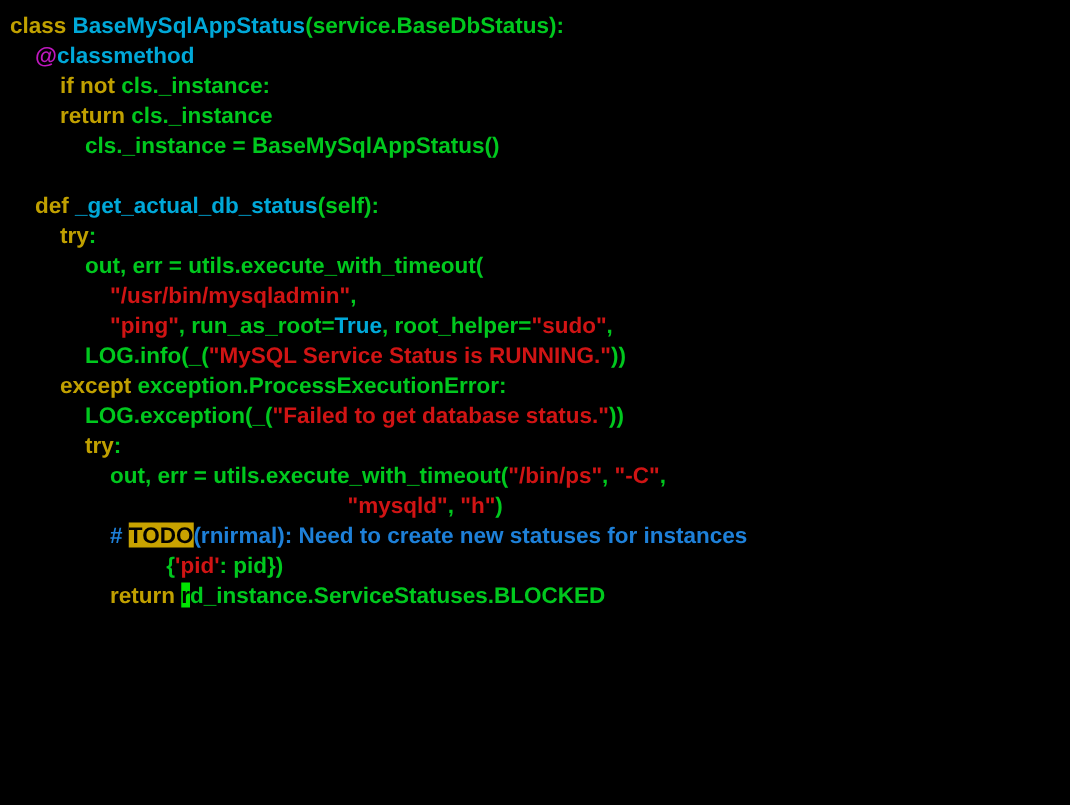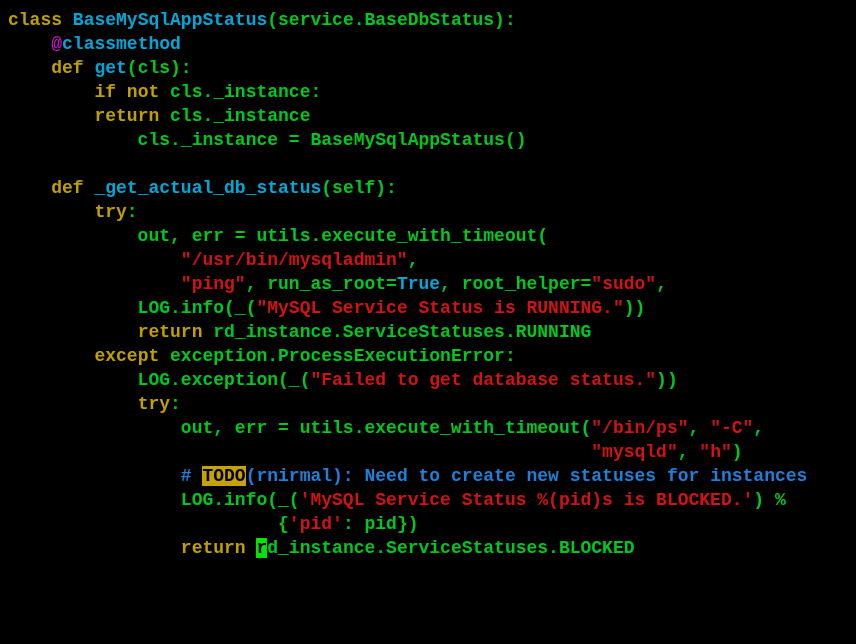--- a/index.html
+++ b/index.html
@@ -11,21 +11,21 @@
     width: 856px;
     height: 644px;
     overflow: hidden;
   }
   .editor {
     box-sizing: border-box;
     width: 684px;
     height: 644px;
     padding: 8px 0 0 8px;
     background: var(--bg, #000000);
-    font-family: Liberation Mono, monospace;
+    font-family: Liberation Sans, sans-serif;
     font-size: 18px;
     line-height: 24px;
     font-weight: bold;
     cursor: text;
   }
   .line {
     height: 24px;
     white-space: pre;
   }
   .seg-kw   { color: var(--kw,   #c0a000); }
@@ -36,34 +36,31 @@
   .seg-dec  { color: var(--dec,  #c018c0); }
   .seg-todo { color: var(--todo_fg, #000000); background: var(--todo_bg, #c8a200); }
   .seg-cur  { color: var(--cur_fg,  #000000); background: var(--cur_bg,  #00e400); }
 </style>
 </head>
 <body>
 
 <div class="editor" id="editor">
     <div class="line"><span class="seg-kw">class</span><span class="seg-n"> </span><span class="seg-nm">BaseMySqlAppStatus</span><span class="seg-n">(service.BaseDbStatus):</span></div>
     <div class="line"><span class="seg-n">    </span><span class="seg-dec">@</span><span class="seg-nm">classmethod</span></div>
-    <div class="line"><span class="seg-n">    </span><span class="seg-kw">def</span><span class="seg-n"> </span><span class="seg-nm">get</span><span class="seg-n">(cls):</span></div>
     <div class="line"><span class="seg-n">        </span><span class="seg-kw">if</span><span class="seg-n"> </span><span class="seg-kw">not</span><span class="seg-n"> cls._instance:</span></div>
     <div class="line"><span class="seg-n">        </span><span class="seg-kw">return</span><span class="seg-n"> cls._instance</span></div>
     <div class="line"><span class="seg-n">            cls._instance = BaseMySqlAppStatus()</span></div>
     <div class="line"></div>
     <div class="line"><span class="seg-n">    </span><span class="seg-kw">def</span><span class="seg-n"> </span><span class="seg-nm">_get_actual_db_status</span><span class="seg-n">(self):</span></div>
     <div class="line"><span class="seg-n">        </span><span class="seg-kw">try</span><span class="seg-n">:</span></div>
     <div class="line"><span class="seg-n">            out, err = utils.execute_with_timeout(</span></div>
     <div class="line"><span class="seg-n">                </span><span class="seg-s">"/usr/bin/mysqladmin"</span><span class="seg-n">,</span></div>
     <div class="line"><span class="seg-n">                </span><span class="seg-s">"ping"</span><span class="seg-n">, run_as_root=</span><span class="seg-nm">True</span><span class="seg-n">, root_helper=</span><span class="seg-s">"sudo"</span><span class="seg-n">,</span></div>
     <div class="line"><span class="seg-n">            LOG.info(_(</span><span class="seg-s">"MySQL Service Status is RUNNING."</span><span class="seg-n">))</span></div>
-    <div class="line"><span class="seg-n">            </span><span class="seg-kw">return</span><span class="seg-n"> rd_instance.ServiceStatuses.RUNNING</span></div>
     <div class="line"><span class="seg-n">        </span><span class="seg-kw">except</span><span class="seg-n"> exception.ProcessExecutionError:</span></div>
     <div class="line"><span class="seg-n">            LOG.exception(_(</span><span class="seg-s">"Failed to get database status."</span><span class="seg-n">))</span></div>
     <div class="line"><span class="seg-n">            </span><span class="seg-kw">try</span><span class="seg-n">:</span></div>
     <div class="line"><span class="seg-n">                out, err = utils.execute_with_timeout(</span><span class="seg-s">"/bin/ps"</span><span class="seg-n">, </span><span class="seg-s">"-C"</span><span class="seg-n">,</span></div>
     <div class="line"><span class="seg-n">                                                      </span><span class="seg-s">"mysqld"</span><span class="seg-n">, </span><span class="seg-s">"h"</span><span class="seg-n">)</span></div>
     <div class="line"><span class="seg-n">                </span><span class="seg-cm"># </span><span class="seg-todo">TODO</span><span class="seg-cm">(rnirmal): Need to create new statuses for instances</span></div>
-    <div class="line"><span class="seg-n">                LOG.info(_(</span><span class="seg-s">'MySQL Service Status %(pid)s is BLOCKED.'</span><span class="seg-n">) %</span></div>
     <div class="line"><span class="seg-n">                         </span><span class="seg-n">{</span><span class="seg-s">'pid'</span><span class="seg-n">: pid})</span></div>
     <div class="line"><span class="seg-n">                </span><span class="seg-kw">return</span><span class="seg-n"> </span><span class="seg-cur">r</span><span class="seg-n">d_instance.ServiceStatuses.BLOCKED</span></div>
   </div>
 
 </body></html>

